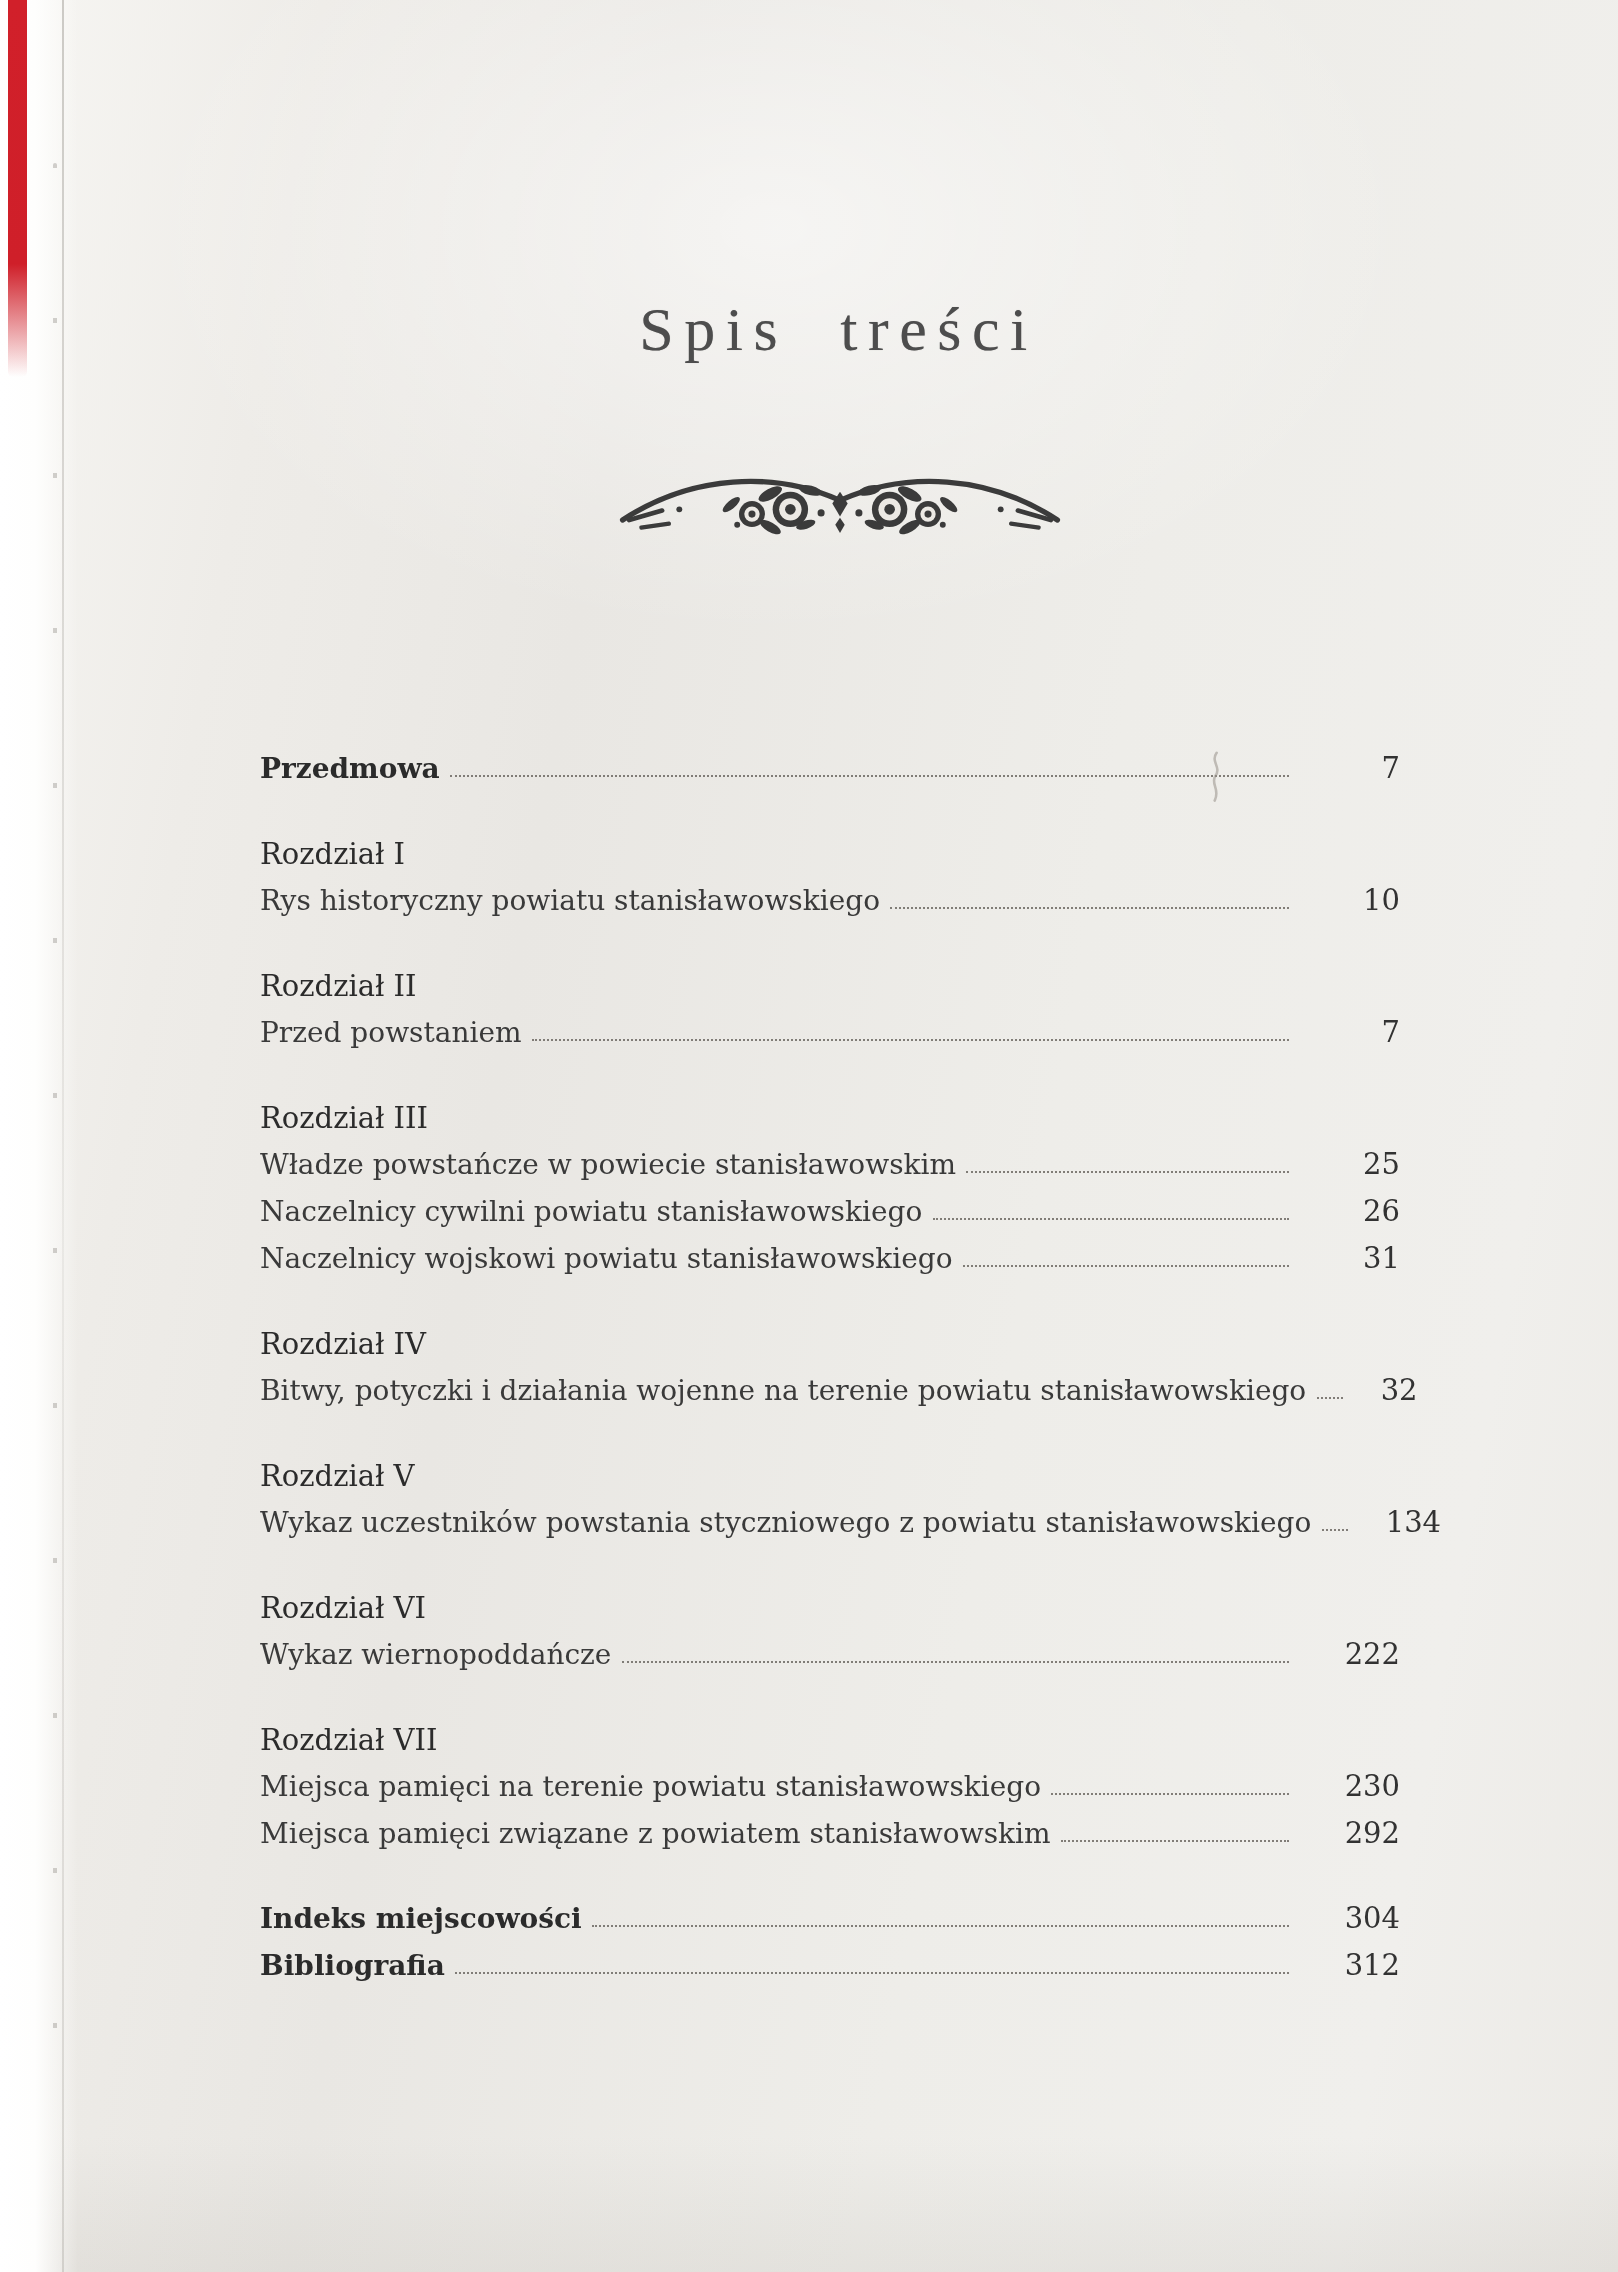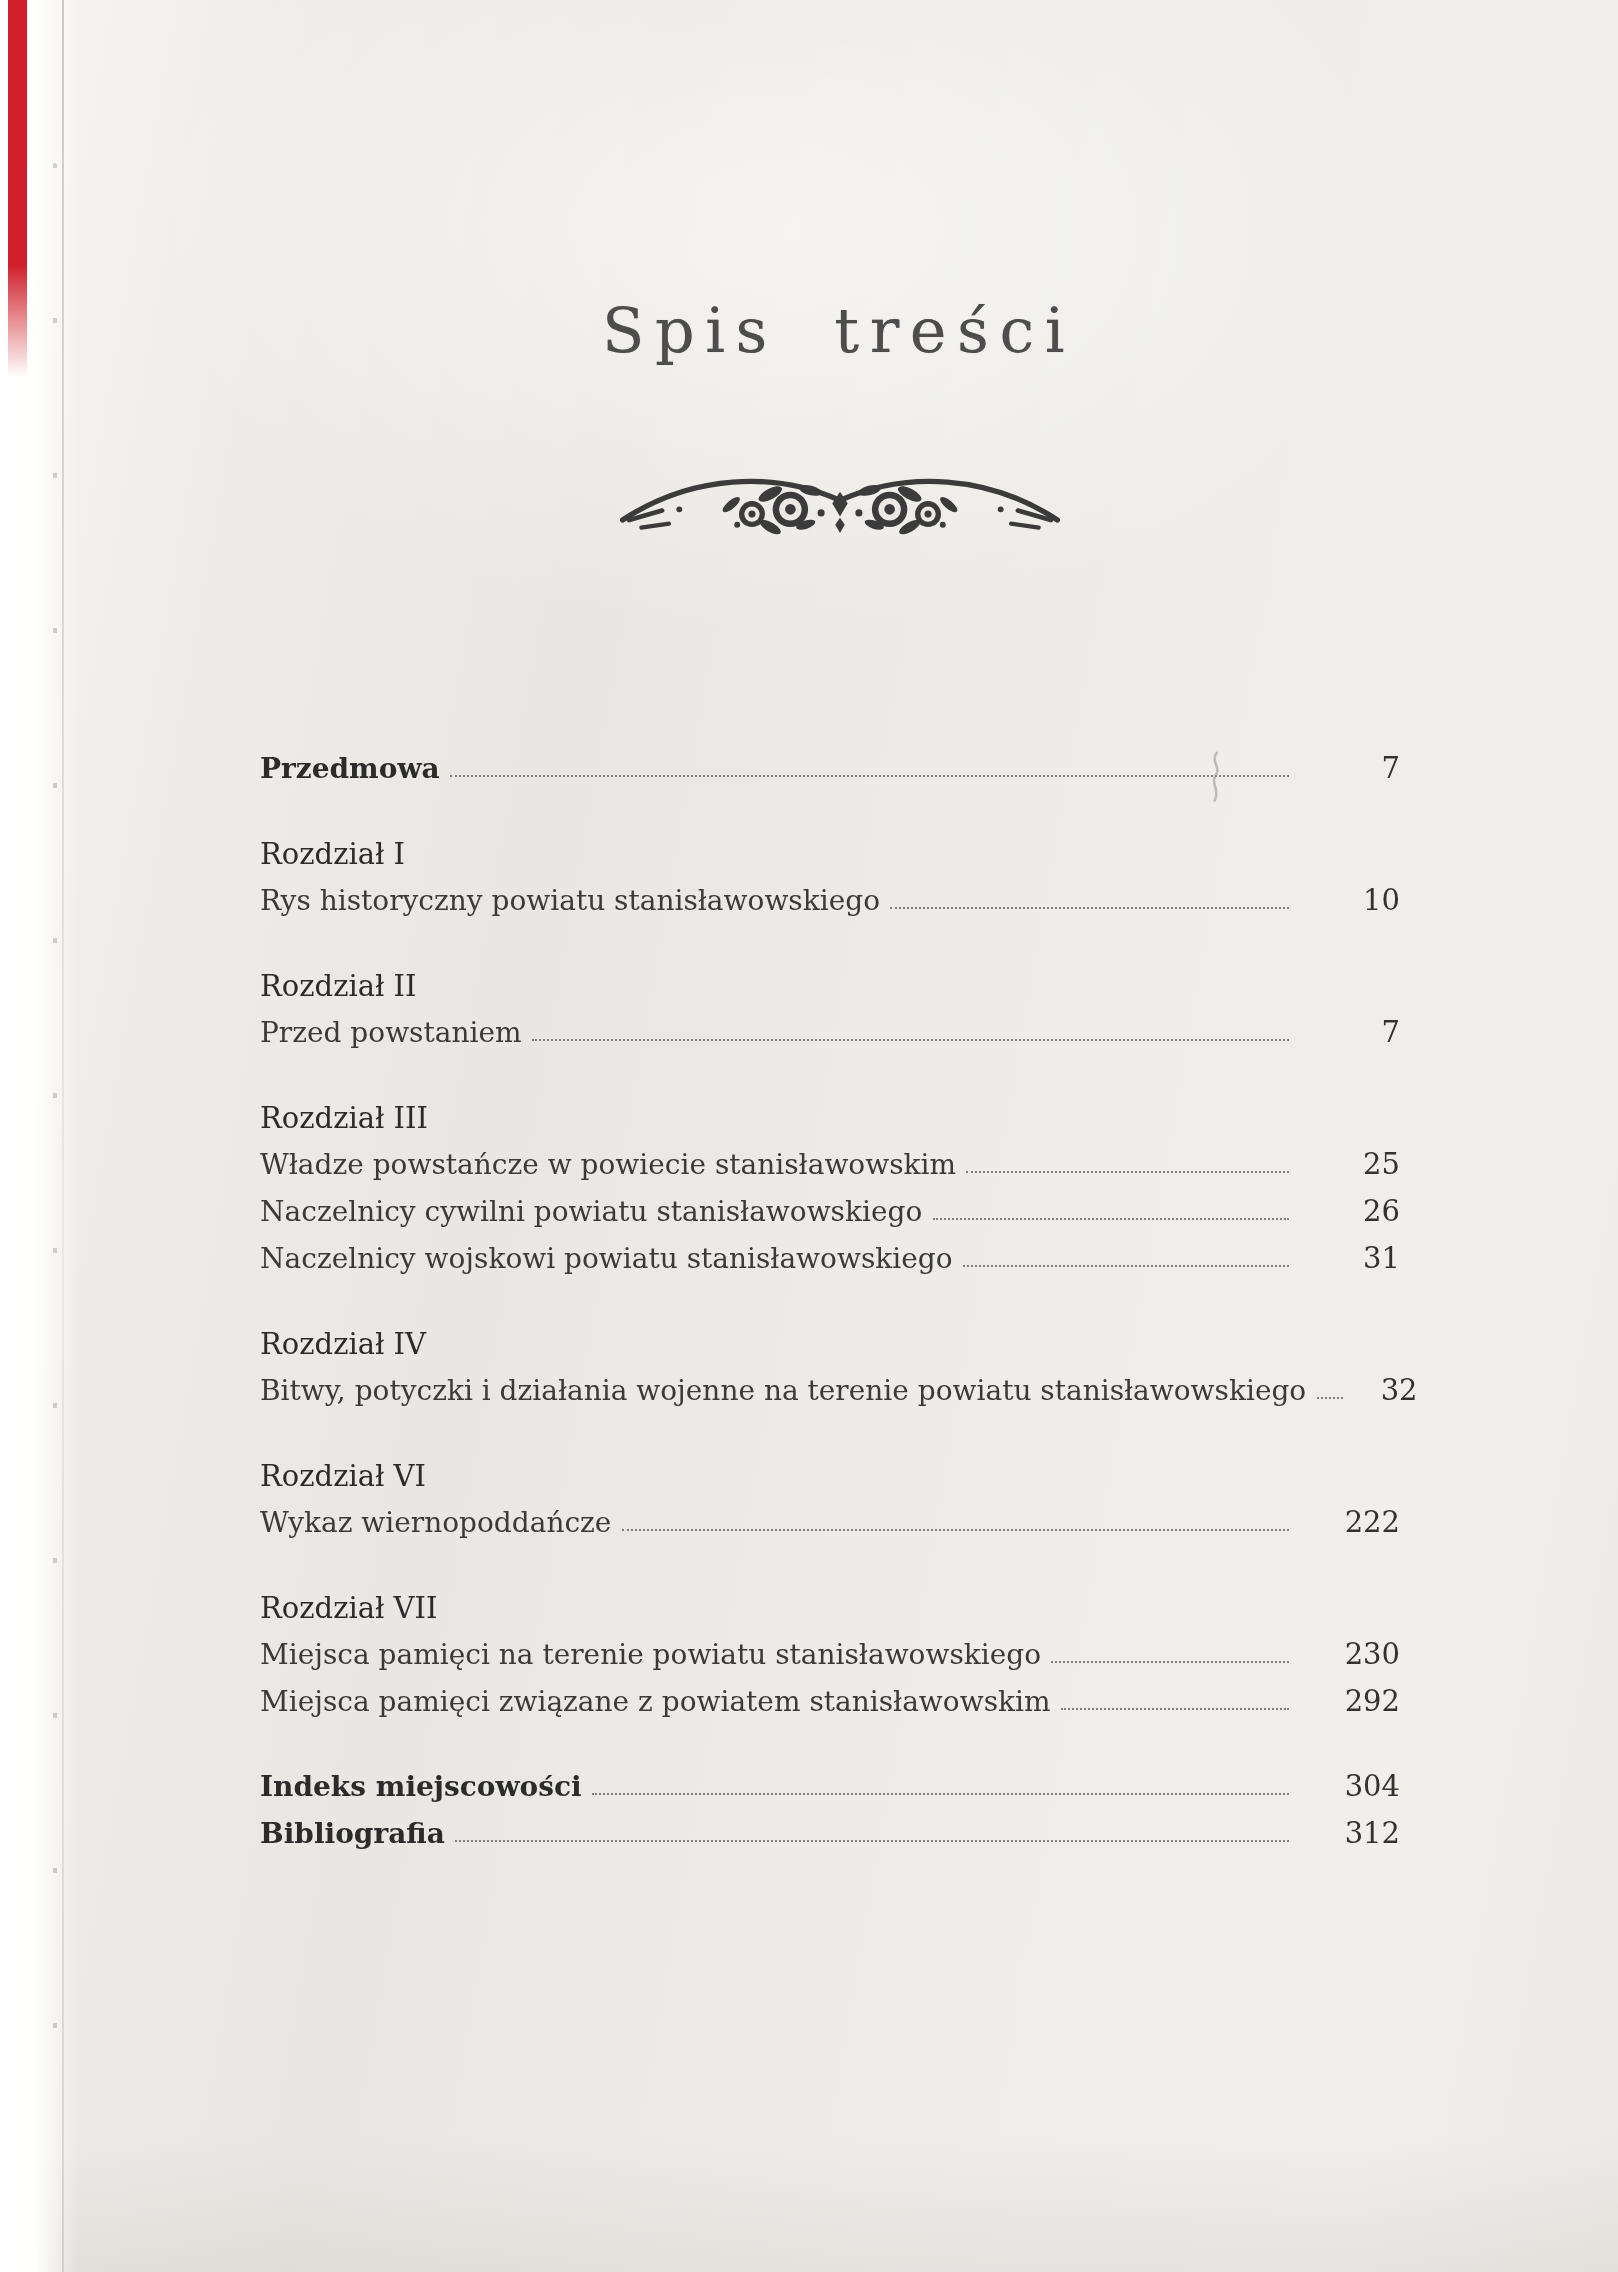--- a/index.html
+++ b/index.html
@@ -36,20 +36,21 @@
     background:linear-gradient(to bottom,#d1202a 0%,#cf1f29 70%,rgba(207,31,41,0) 100%);
     border-radius:0 0 5.2px 5.2px;
   }
   .title{
     position:absolute;left:0;right:0;top:294px;
     text-align:center;margin:0;
     font-size:62px;font-weight:400;color:#4d4d4d;
     letter-spacing:0.17em;word-spacing:0.42em;
     padding-left:59px;
     text-shadow:0 0 0.7px rgba(70,70,70,0.45);
+    font-family:Liberation Serif, serif;
   }
   .ornament{
     position:absolute;left:50%;top:463px;margin-left:31px;
     transform:translateX(-50%);
   }
   .toc{
     position:absolute;left:260px;top:738px;width:1140px;
     color:#383838;
   }
   .toc-section{margin-top:38px;}
@@ -175,20 +176,28 @@
       </div>
       <div class="toc-section">
         <div class="toc-heading">Rozdział IV</div>
         <div class="toc-row">
           <span class="toc-label">Bitwy, potyczki i działania wojenne na terenie powiatu stanisławowskiego</span>
           <span class="leader"></span>
           <span class="toc-page">32</span>
         </div>
       </div>
       <div class="toc-section">
+        <div class="toc-heading">Rozdział V</div>
+        <div class="toc-row">
+          <span class="toc-label">Wykaz uczestników powstania styczniowego z powiatu stanisławowskiego</span>
+          <span class="leader"></span>
+          <span class="toc-page">134</span>
+        </div>
+      </div>
+      <div class="toc-section">
         <div class="toc-heading">Rozdział VI</div>
         <div class="toc-row">
           <span class="toc-label">Wykaz wiernopoddańcze</span>
           <span class="leader"></span>
           <span class="toc-page">222</span>
         </div>
       </div>
       <div class="toc-section">
         <div class="toc-heading">Rozdział VII</div>
         <div class="toc-row">

